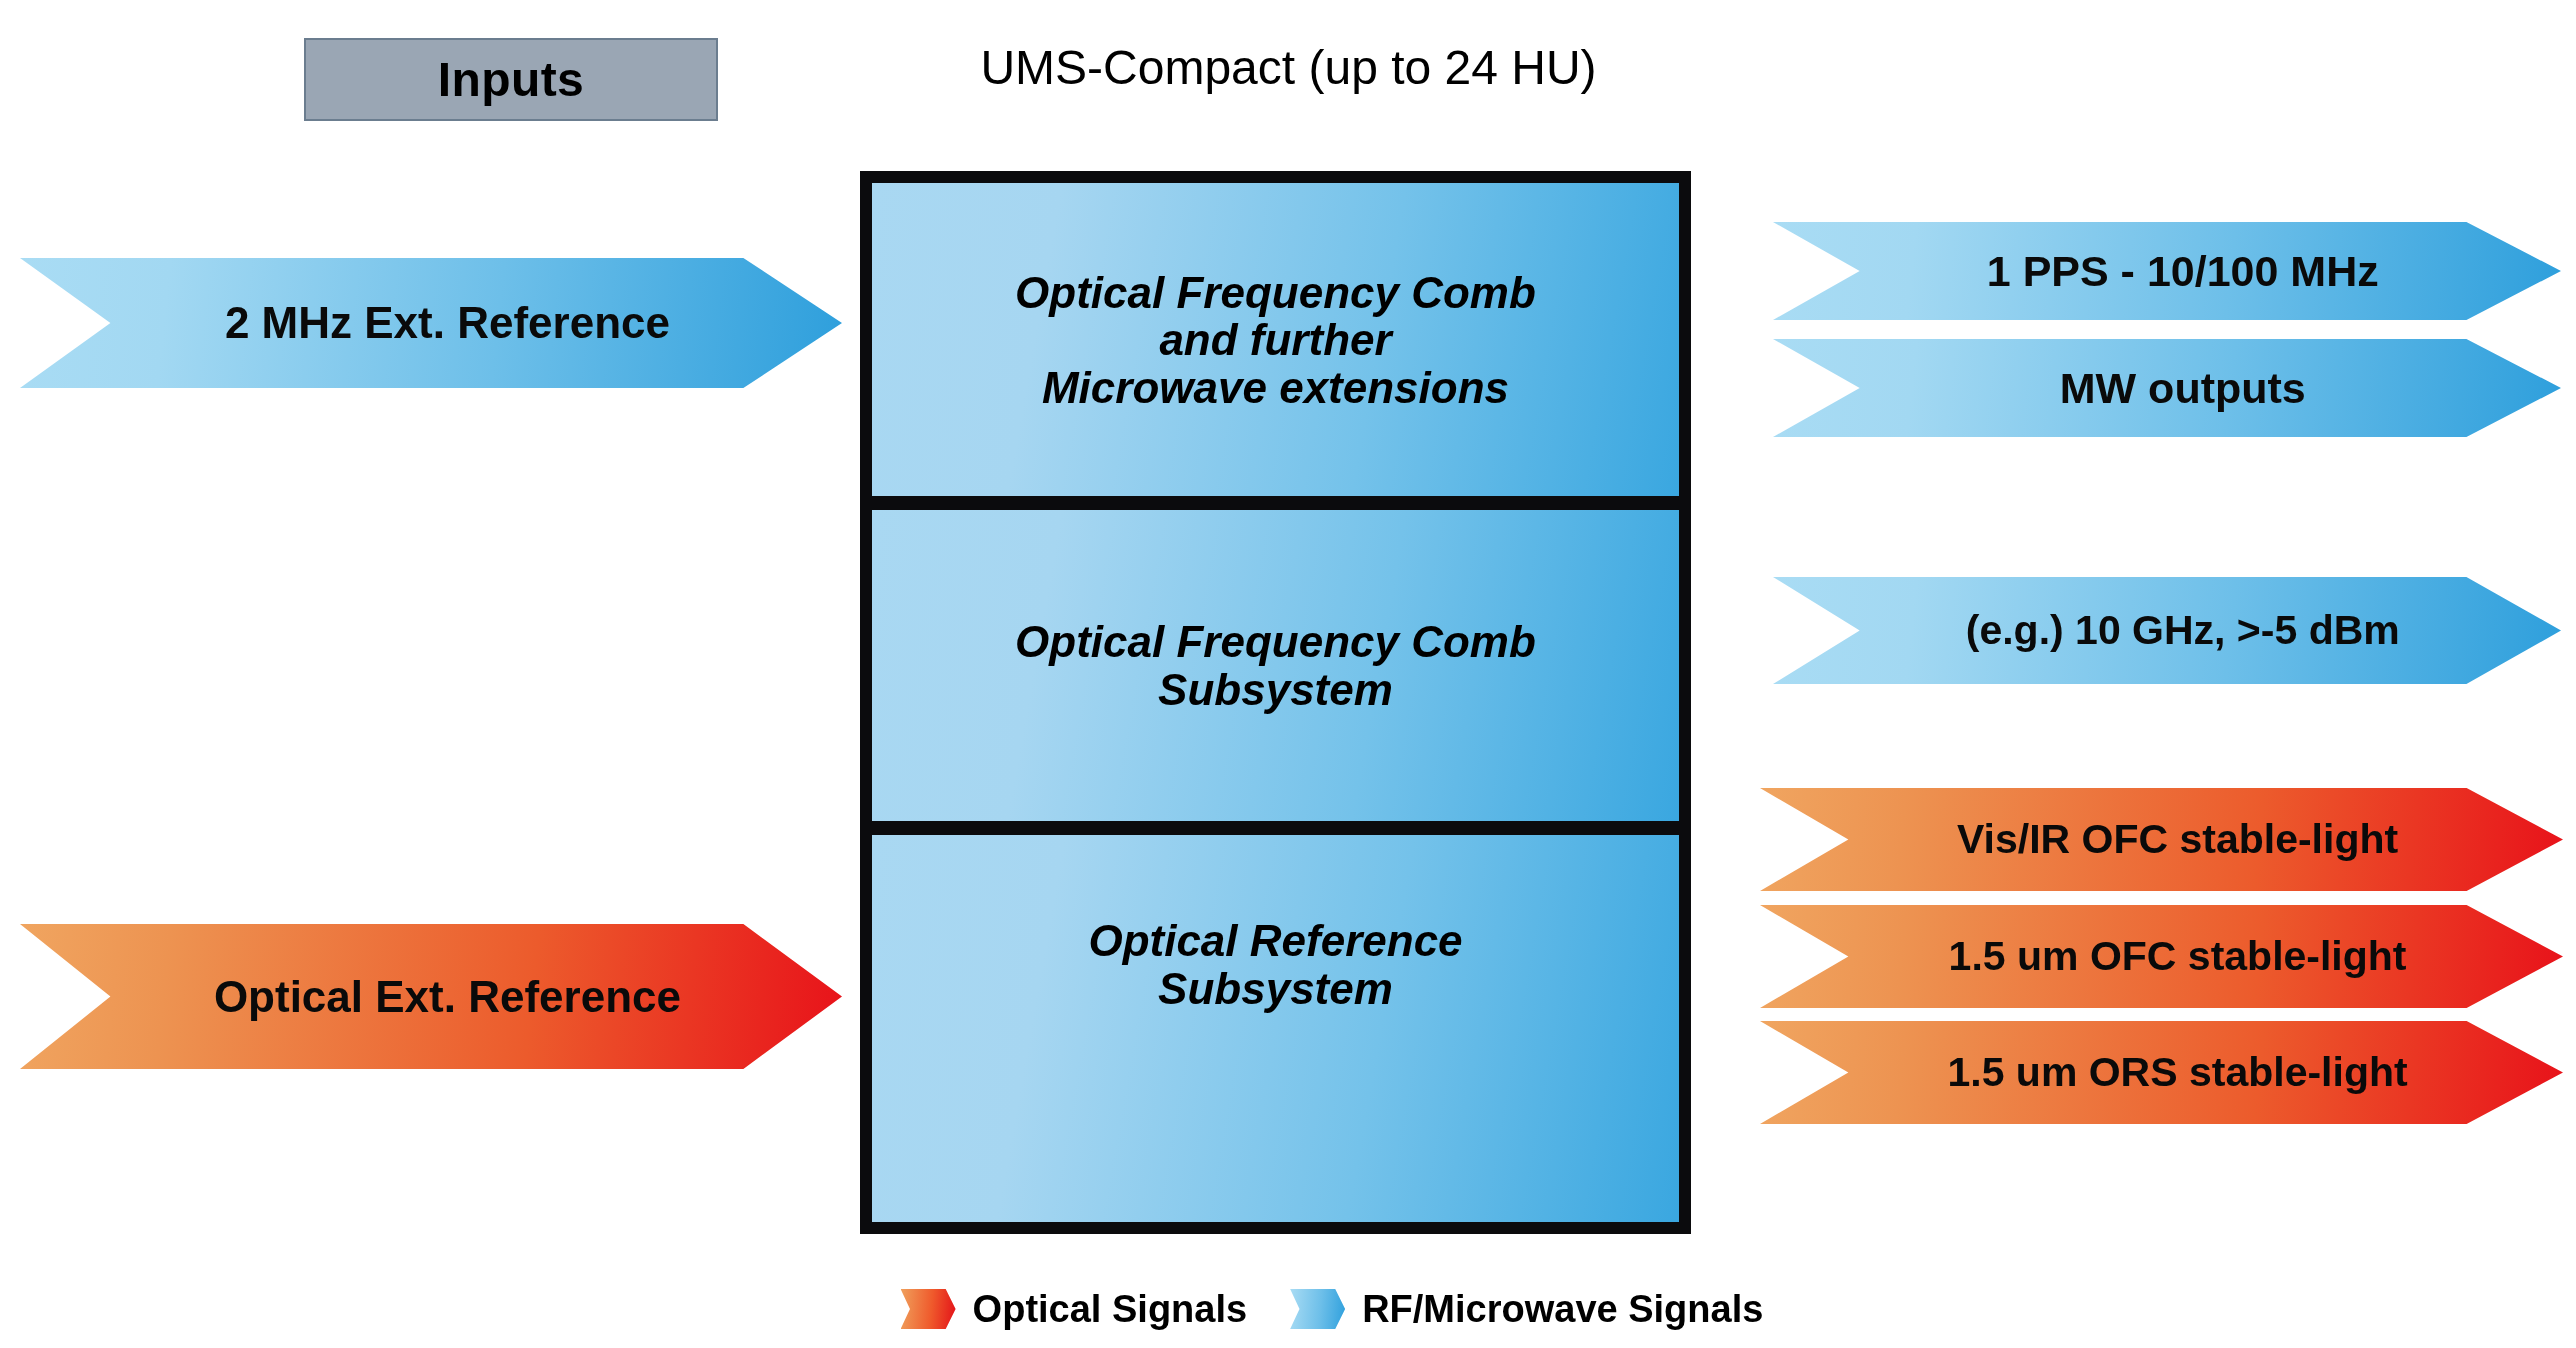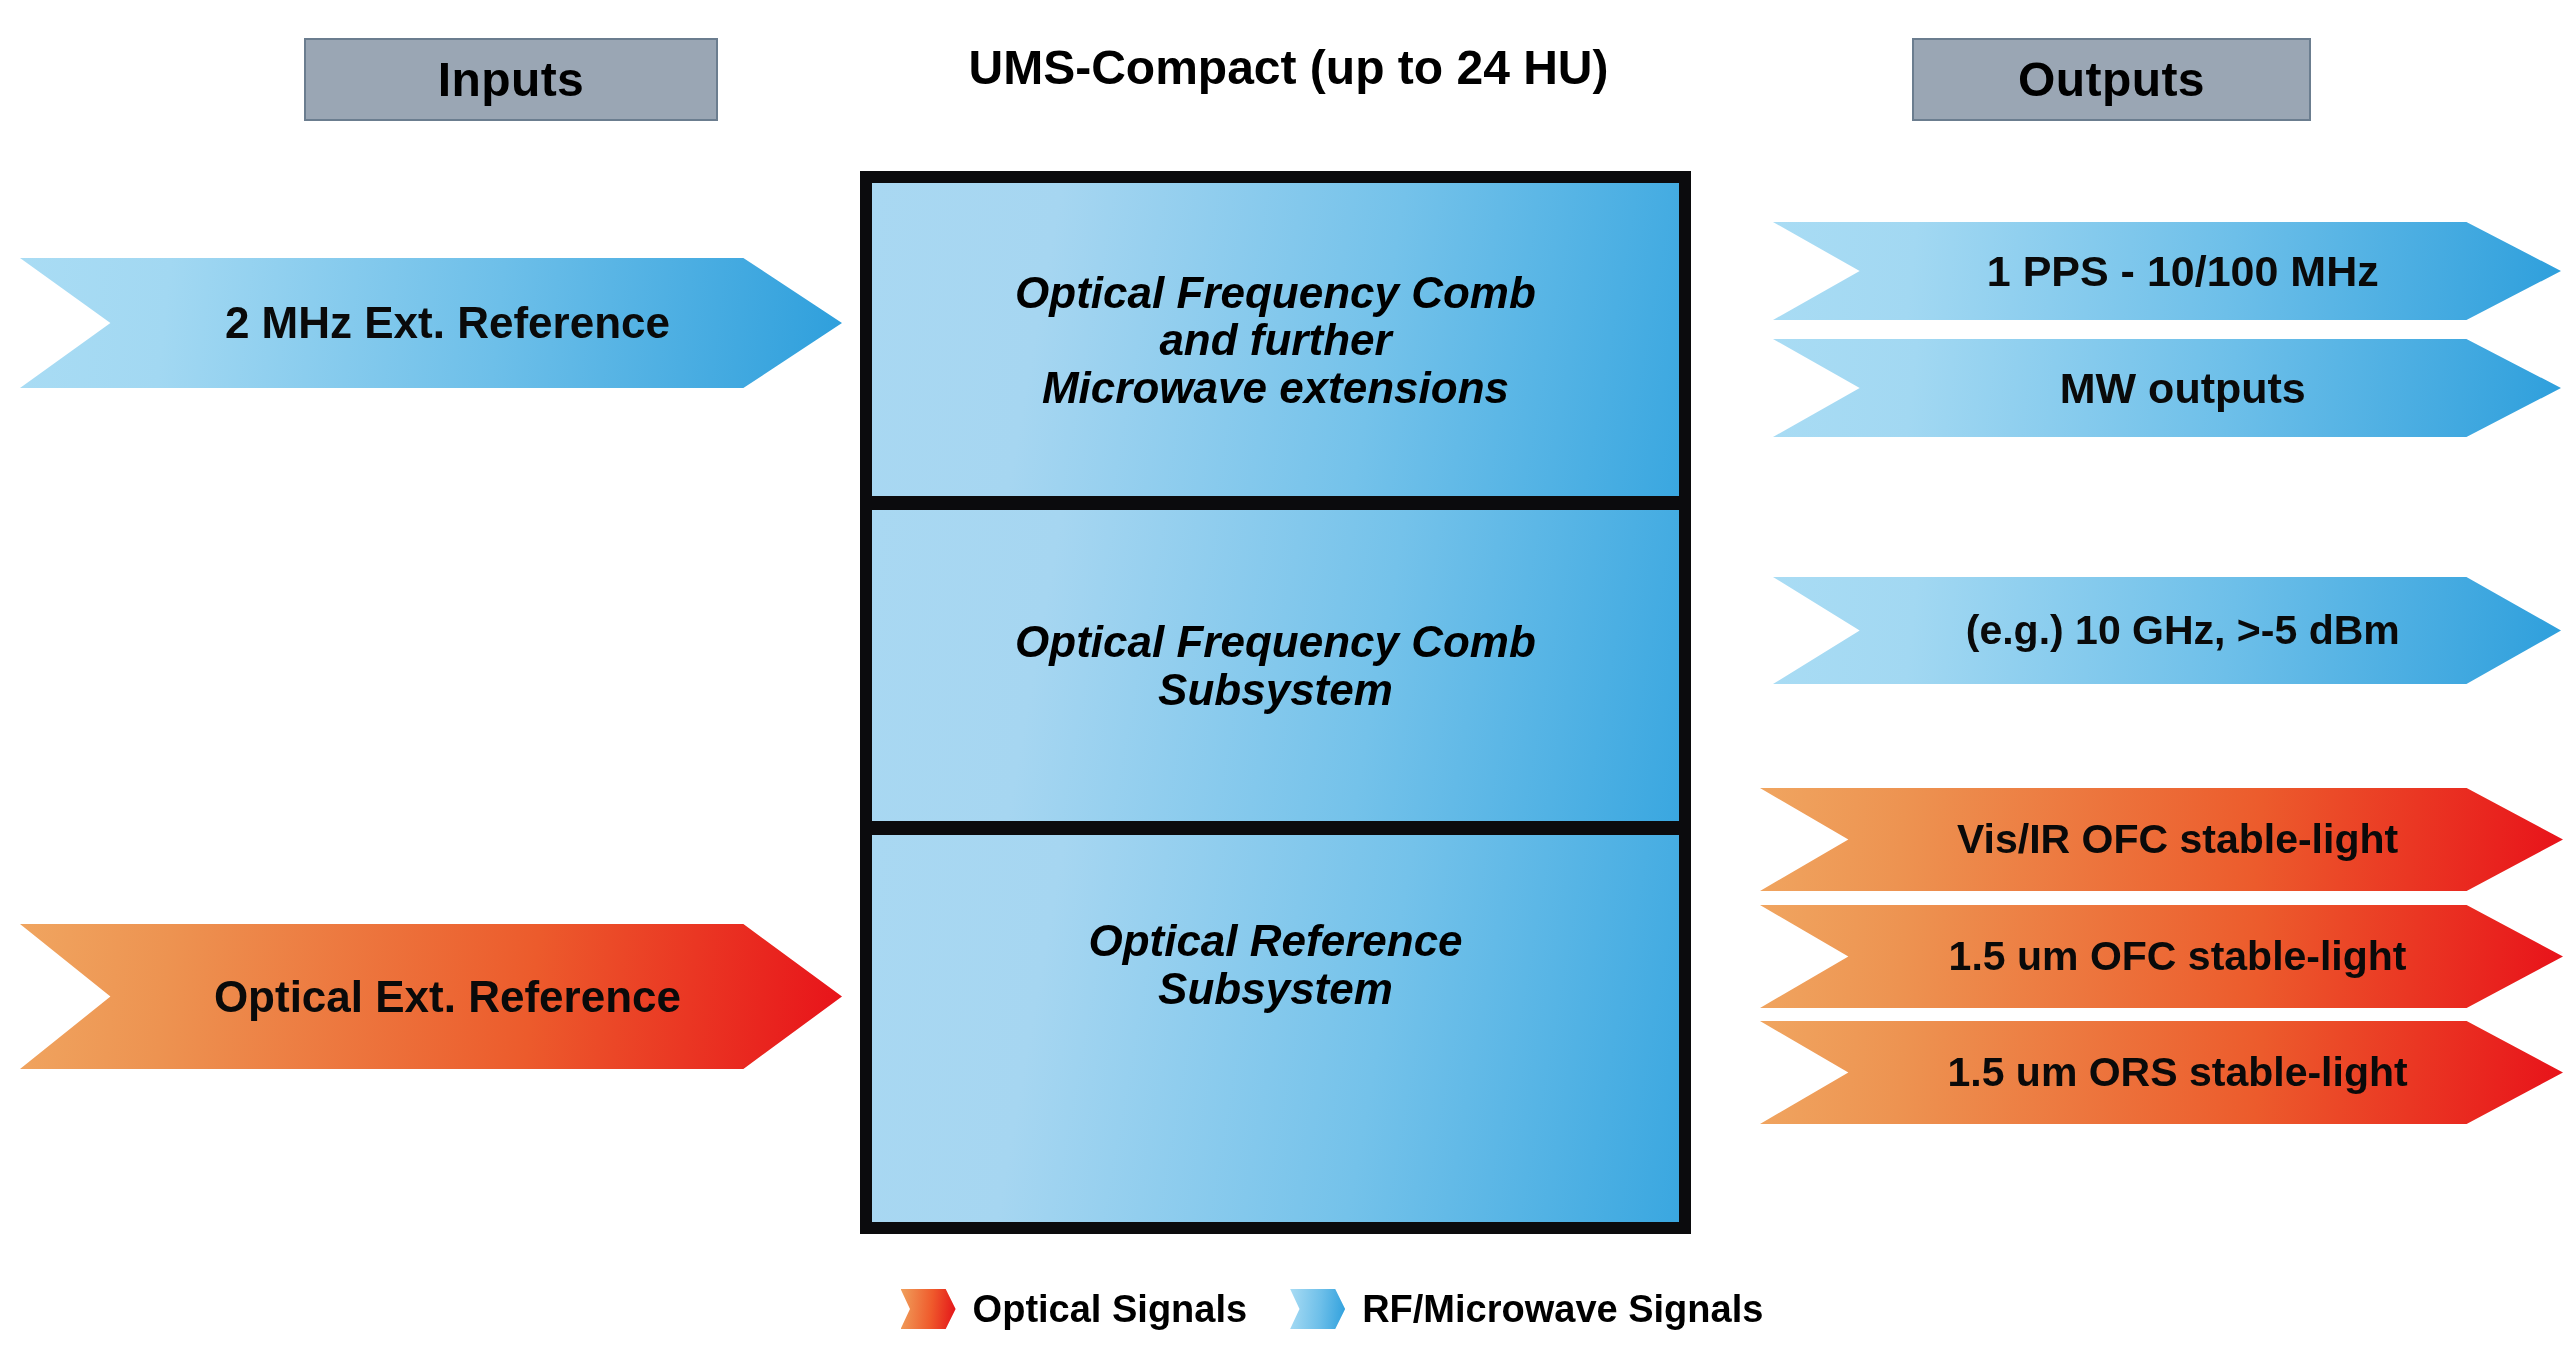--- a/index.html
+++ b/index.html
@@ -24,21 +24,21 @@
     box-sizing:border-box;
     text-align:center;
   }
   #inputs-header{left:304px;top:38px;width:414px;height:83px;font-size:48px;}
   #outputs-header{left:1912px;top:38px;width:399px;height:83px;font-size:48px;}
 
   
   #center-title{
     position:absolute;left:767px;top:29px;width:1043px;height:77px;
     display:flex;align-items:center;justify-content:center;
-    font-size:48px;font-weight:bold;white-space:nowrap;color:#000;
+    font-size:48px;font-weight:normal;white-space:nowrap;color:#000;
   }
 
   
   #chassis{
     position:absolute;left:860px;top:171px;width:831px;height:1063px;
     background:#0b0b0d;
     padding:12.3px;
     box-sizing:border-box;
     display:flex;flex-direction:column;
   }
@@ -116,23 +116,20 @@
 <div class="stage">
 
   <div class="colhdr" id="inputs-header">
     <span>Inputs</span>
   </div>
 
   <div id="center-title">
     <span>UMS-Compact (up to 24 HU)</span>
   </div>
 
-  <div class="colhdr" id="outputs-header">
-    <span>Outputs</span>
-  </div>
 
   <div class="arrow arrow-blue" id="in-0">
     <span class="arrow-label">2 MHz Ext. Reference</span>
   </div>
 
   <div class="arrow arrow-red" id="in-1">
     <span class="arrow-label">Optical Ext. Reference</span>
   </div>
 
   <div id="chassis">

